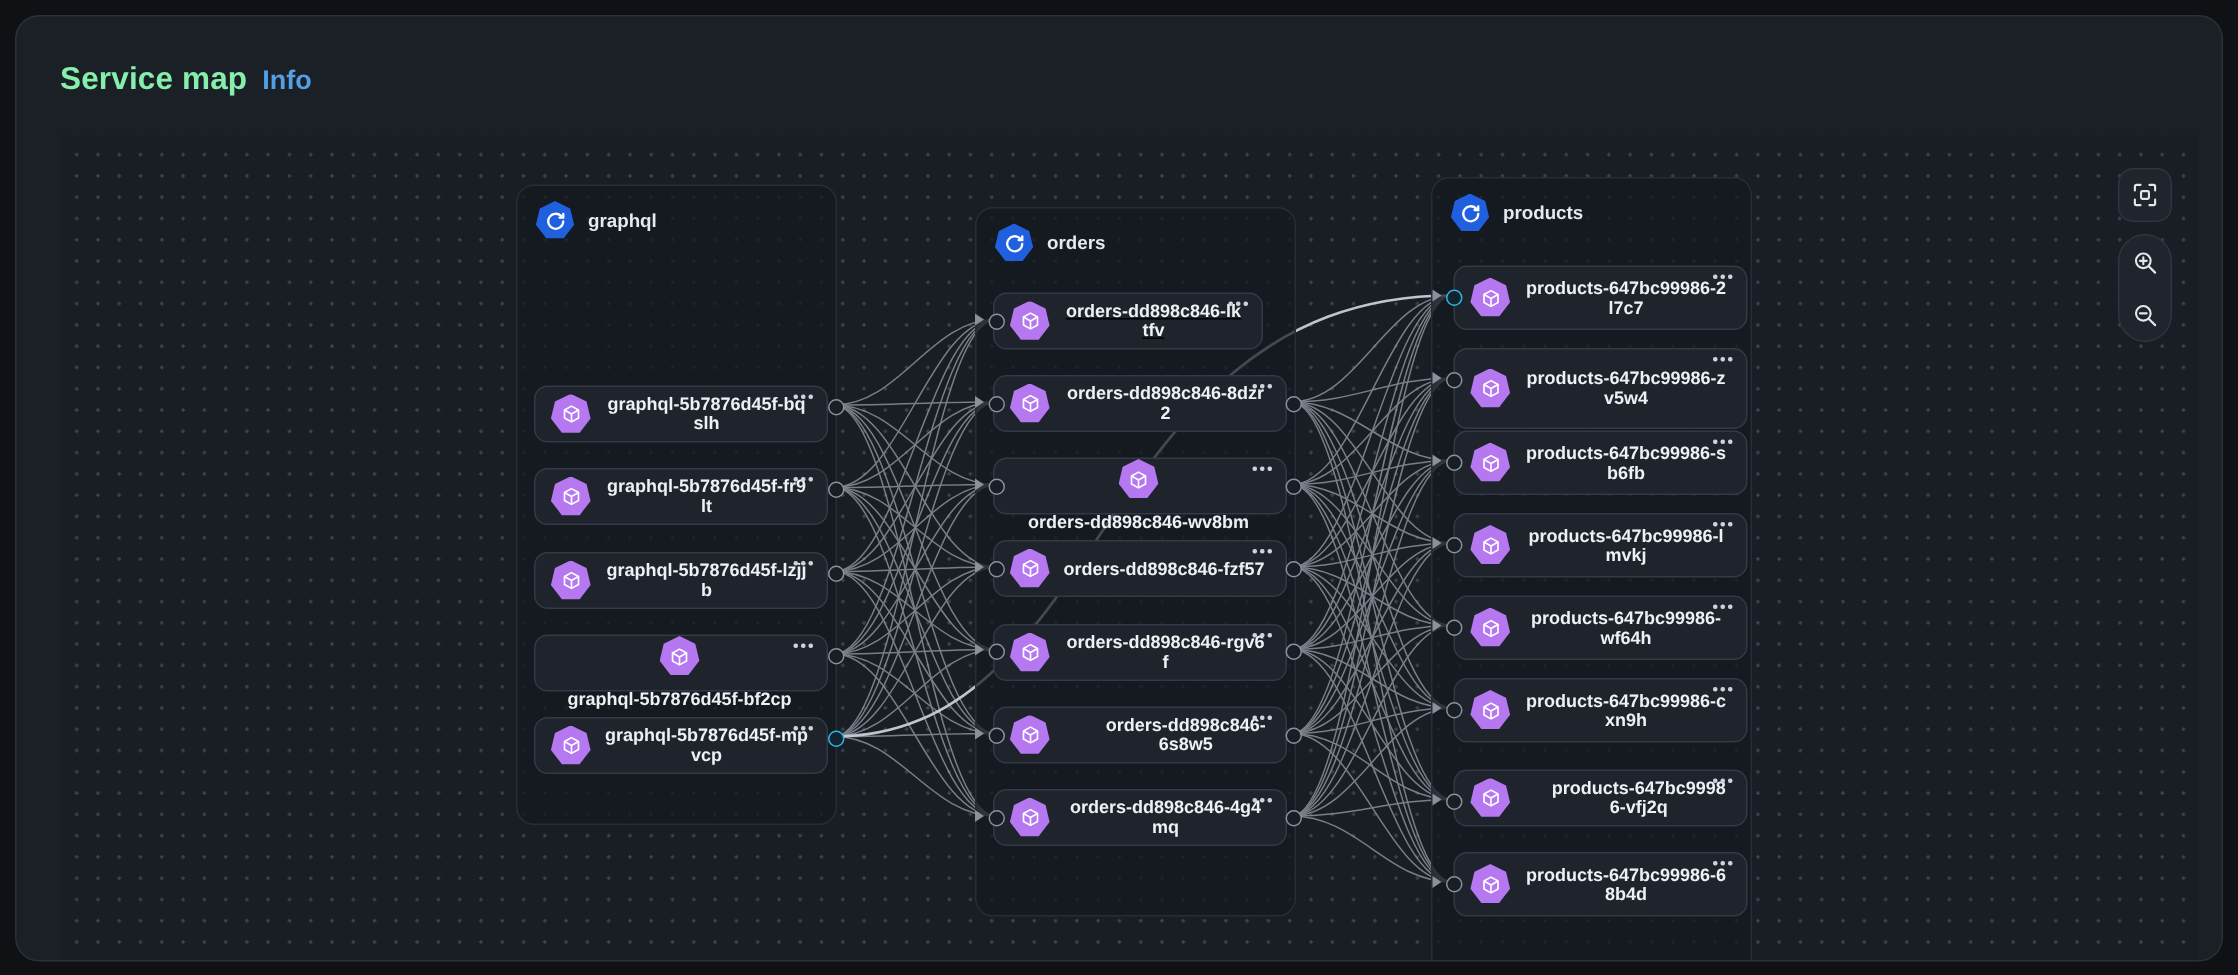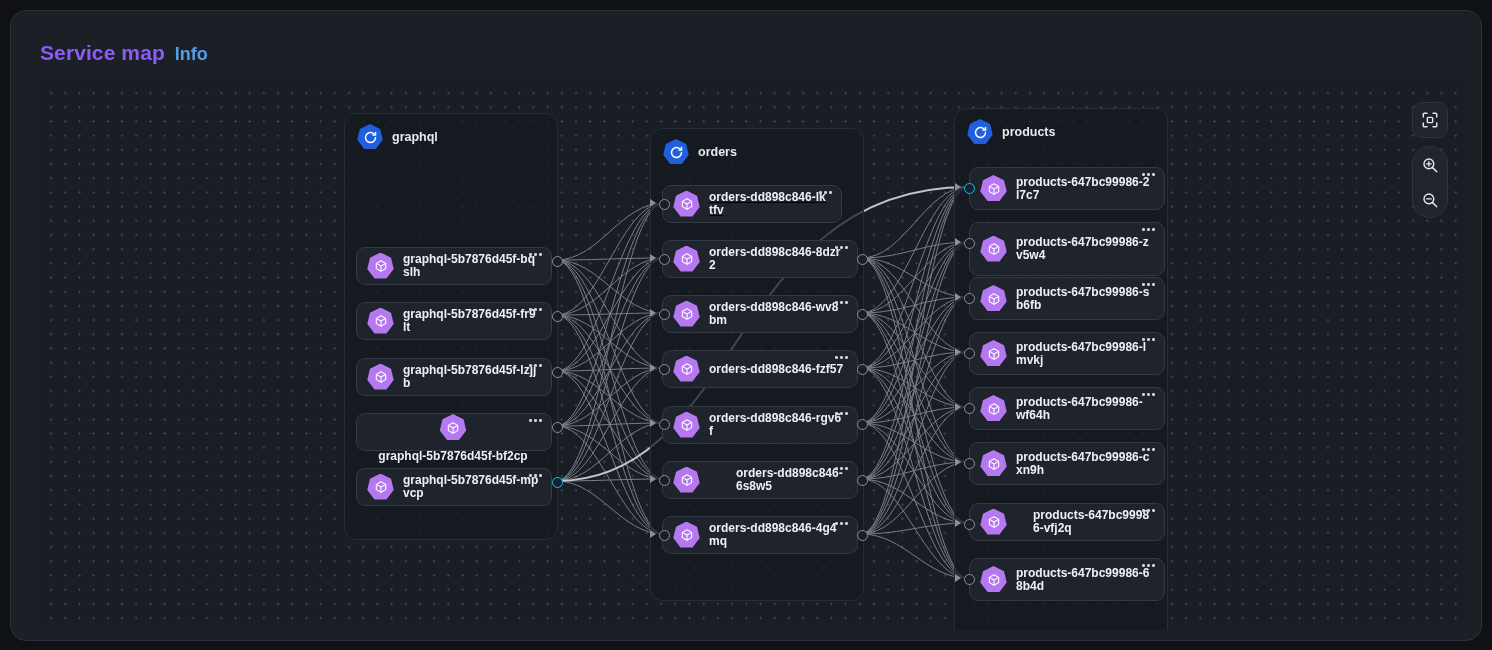--- a/index.html
+++ b/index.html
@@ -17,36 +17,37 @@
     border: 1px solid #2b313a;
     border-radius: 16px;
     overflow: hidden;
   }
   .panel-header {
     position: absolute;
     left: 29px; top: 30px;
     display: flex; align-items: baseline; gap: 10px;
   }
   .panel-title {
-    font-size: 21px; font-weight: bold; color: #8b5cf6;
+    font-size: 21px; font-weight: bold; color: #86efac;
     letter-spacing: 0.1px;
   }
   .info-link {
     font-size: 18px; font-weight: bold; color: #539fe5;
     cursor: pointer;
   }
   .canvas {
     position: absolute;
-    left: 29px; top: 69px;
+    left: 29px; top: 79px;
     width: 1425px; height: 550px;
     background-color: #191d24;
     background-image: radial-gradient(circle, #3a4150 1px, transparent 1.1px);
     background-size: 14.2px 14.2px;
     background-position: 4px 6px;
     overflow: hidden;
+    text-align: center;
   }
   .edges { position: absolute; left: 0; top: 0; width: 1425px; height: 550px; }
 
   .group {
     position: absolute;
     background: rgba(20,24,30,0.72);
     border: 1px solid #272d37;
     border-radius: 12px;
   }
   .group-head {
@@ -358,21 +359,21 @@
           </svg>
         </div>
         <div class="node-label">orders-dd898c846-8dzr2</div>
         <div class="kebab">
             <i></i>
             <i></i>
             <i></i>
           </div>
       </div>
 
-      <div class="node" style="left:11px; top:166px; width:196px; height:38px;">
+      <div class="node" style="left:11px; top:166px; width:196px; height:38px;flex-direction:column;">
         <div class="hepta pod">
           <svg class="ic" width="14" height="14" viewBox="0 0 24 24" fill="none" stroke="#fff" stroke-width="1.9" stroke-linejoin="round">
             <path d="M12 3l8 4.5v9L12 21l-8-4.5v-9L12 3z"></path>
               <path d="M12 12l8-4.5M12 12v9M12 12L4 7.5"></path>
           </svg>
         </div>
         <div class="node-label">orders-dd898c846-wv8bm</div>
         <div class="kebab">
             <i></i>
             <i></i>

